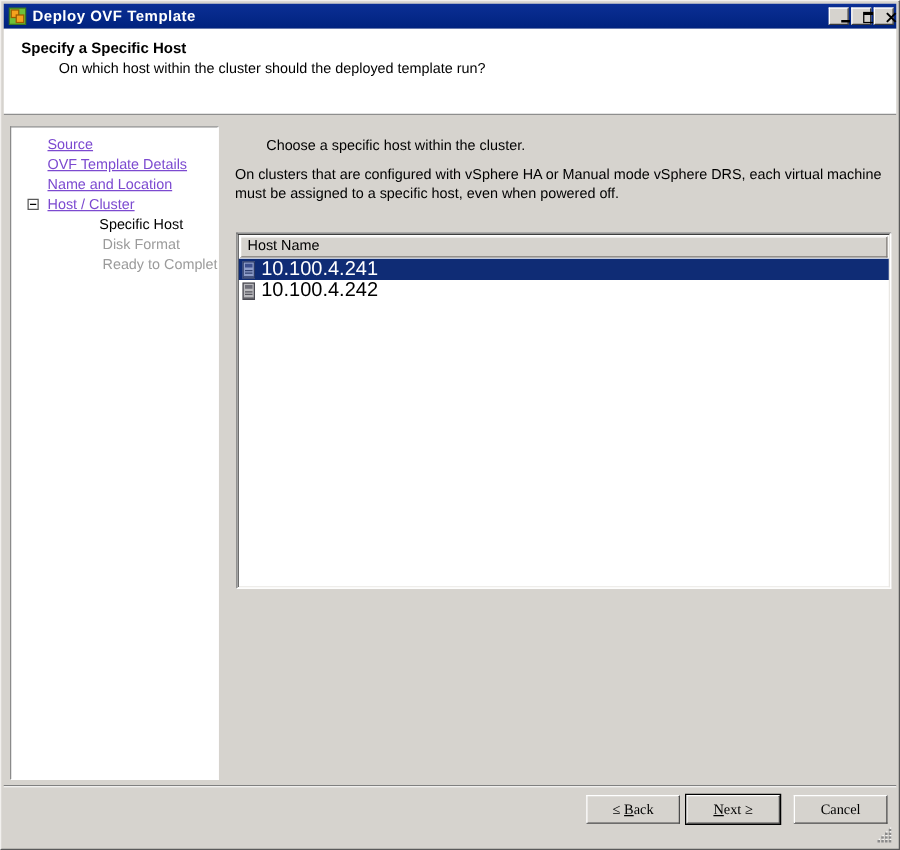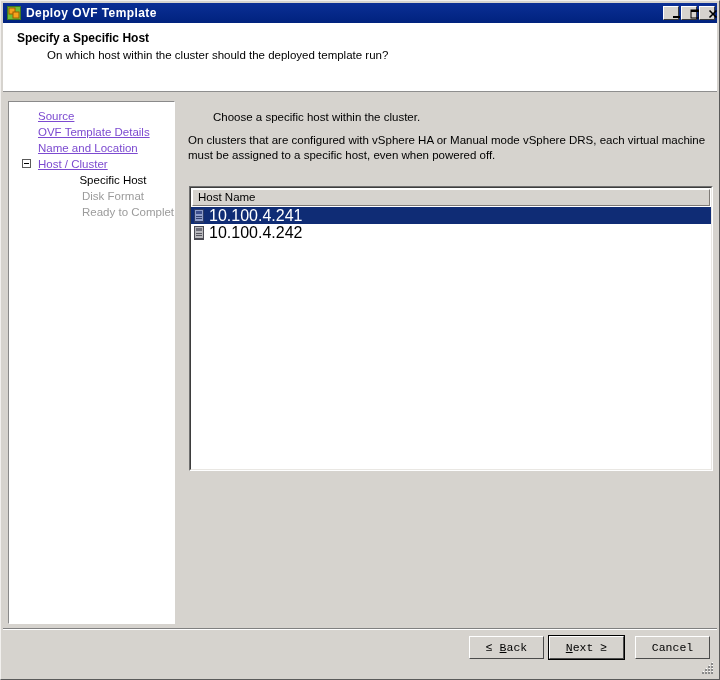--- a/index.html
+++ b/index.html
@@ -271,21 +271,21 @@
   }
   .btn {
     position: absolute;
     top: 6px;
     width: 75px;
     height: 23px;
     background: #d6d3ce;
     border: 1px solid;
     border-color: #ffffff #4b4b4b #4b4b4b #ffffff;
     box-sizing: border-box;
-    font-family: Liberation Mono, monospace;
+    font-family: Liberation Serif, serif;
     font-size: 11.5px;
     color: #000;
     cursor: pointer;
     padding: 0;
   }
   .btn span { pointer-events: none; }
   .btn .accel { text-decoration: underline; }
   .btn.default {
     outline: 1px solid #000000;
     outline-offset: 0px;

